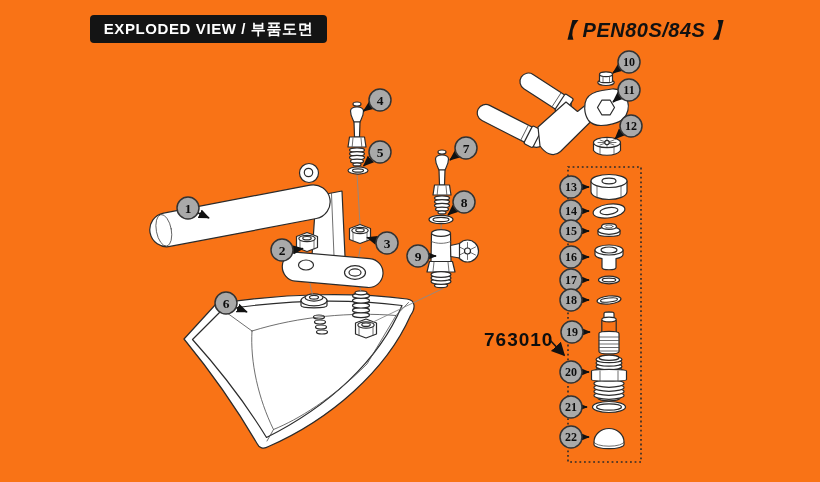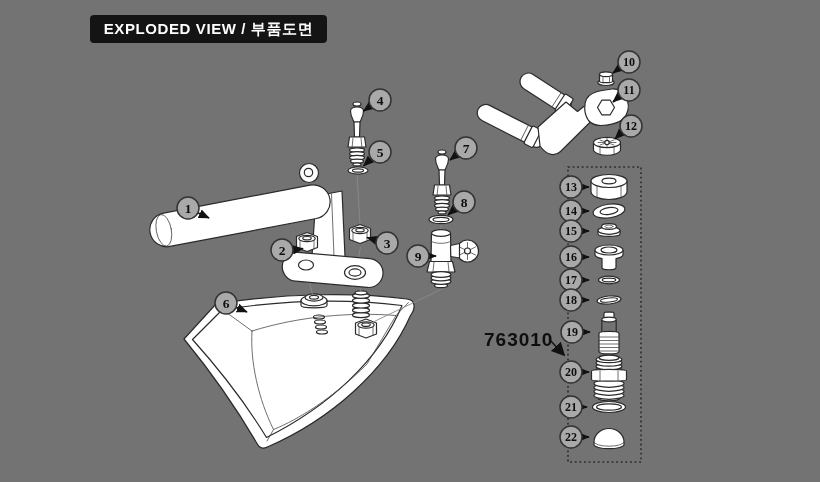--- a/index.html
+++ b/index.html
@@ -1,16 +1,16 @@
 <!DOCTYPE html>
 <html><head>
 <meta charset="utf-8">
 <style>
   html,body{margin:0;padding:0;background:#fff;}
-  .page{position:relative;width:820px;height:482px;background:#737373;overflow:hidden;
+  .page{position:relative;width:820px;height:482px;background:#f97316;overflow:hidden;
         font-family:"Liberation Sans",sans-serif;}
   .title-box{position:absolute;left:90px;top:15px;width:237px;height:28px;background:#141414;
         border-radius:4px;display:flex;align-items:center;justify-content:center;}
   .title-box span{color:#fff;font-weight:bold;font-size:15px;letter-spacing:.6px;}
   .model{position:absolute;left:556px;top:17px;width:170px;font-weight:bold;font-style:italic;
         font-size:20px;color:#111;letter-spacing:.5px;white-space:nowrap;}
   svg{position:absolute;left:0;top:0;}
   .ln{fill:#fff;stroke:#2b2b2b;stroke-width:1.2;stroke-linejoin:round;stroke-linecap:round;}
   .nf{fill:none;stroke:#2b2b2b;stroke-width:1.2;stroke-linejoin:round;stroke-linecap:round;}
   .thin{fill:none;stroke:#4a4a4a;stroke-width:.8;stroke-linecap:round;}
@@ -25,20 +25,21 @@
   .dash{fill:none;stroke:#2b2b2b;stroke-width:1.6;stroke-dasharray:1.8 2.8;}
 </style>
 </head>
 <body>
 
 <div class="page">
 
   <div class="title-box">
     <span>EXPLODED VIEW / 부품도면</span>
   </div>
+  <div class="model">【 PEN80S/84S 】</div>
 
   <svg width="820" height="482" viewBox="0 0 820 482">
     <defs>
       <marker id="arw" markerWidth="7.5" markerHeight="7" refX="6" refY="3.5" orient="auto">
         <path d="M0,0.8 L6.5,3.5 L0,6.2 Z" fill="#111"></path>
       </marker>
       <marker id="arwB" markerWidth="9" markerHeight="9" refX="7" refY="4.5" orient="auto">
         <path d="M0,0.5 L8,4.5 L0,8.5 Z" fill="#111"></path>
       </marker>
       <g id="nozzle">

